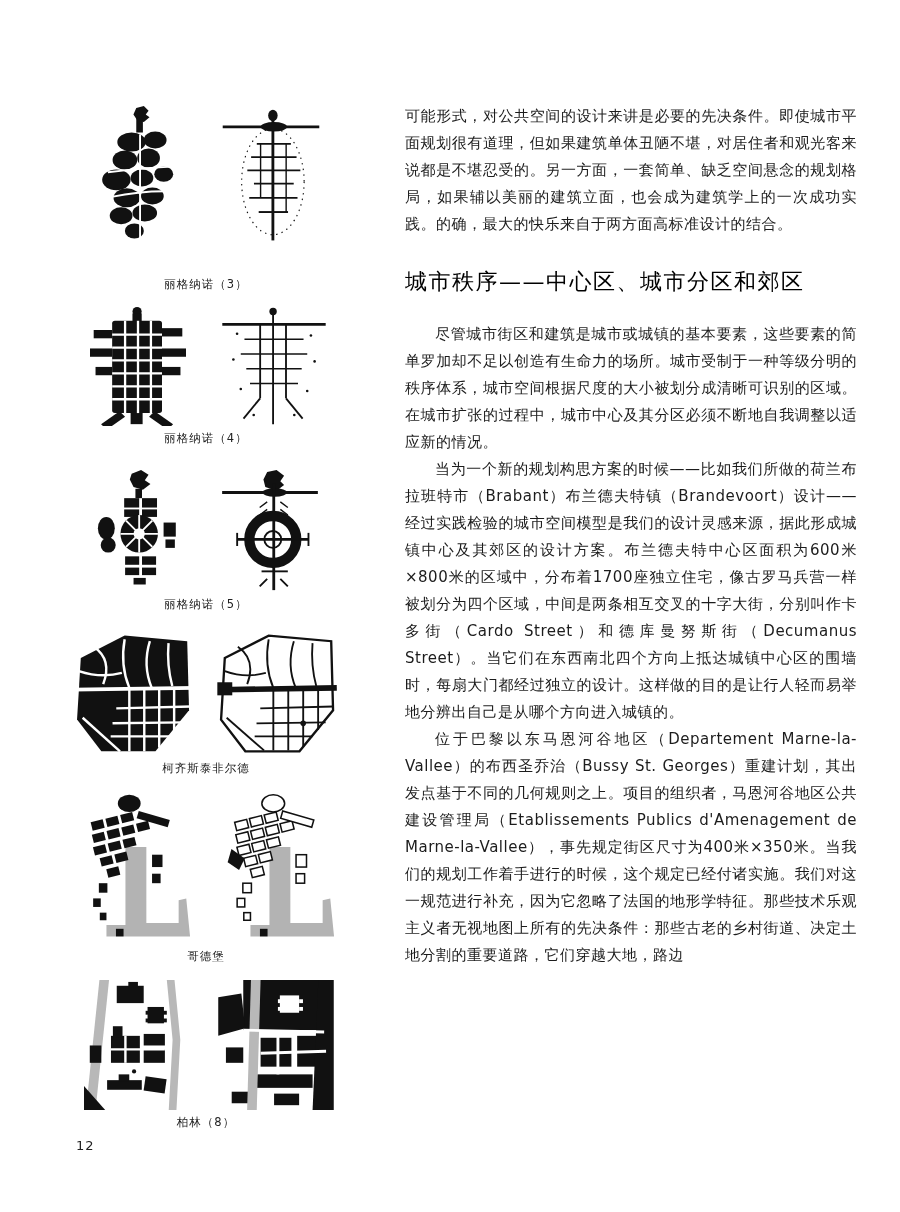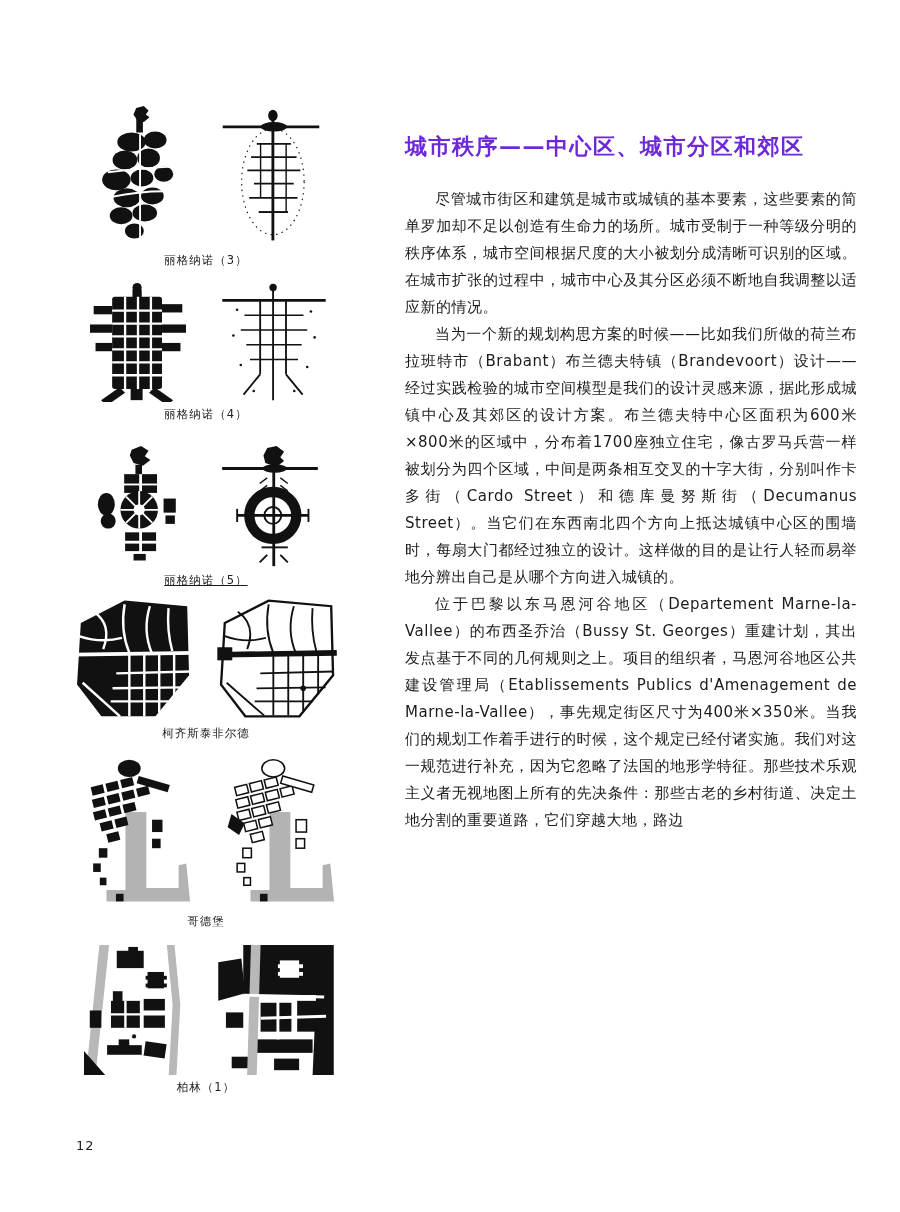--- a/index.html
+++ b/index.html
@@ -39,23 +39,23 @@
     width: 100%;
   }
   .figure-pair svg { display: block; }
   .figure-caption {
     font-size: 11.5px;
     letter-spacing: 1px;
     color: #222;
     margin-top: 5px;
     text-align: center;
   }
-  .fb1 { margin-bottom: 14px; }
+  .fb1 { margin-bottom: 14px; gap: 24px; }
   .fb2 { margin-bottom: 24px; }
-  .fb3 { margin-bottom: 7px; text-decoration: underline; }
+  .fb3 { margin-bottom: 18px; }
   .fb4 { margin-bottom: 16px; }
   .fb5 { margin-bottom: 16px; }
 
   
   .text-col {
     position: absolute;
     left: 405px;
     top: 103px;
     width: 452px;
   }
@@ -63,23 +63,23 @@
     margin: 0;
     font-size: 15px;
     line-height: 27px;
     text-align: justify;
     letter-spacing: 0.5px;
     color: #1c1c1c;
   }
   .text-col p.indent { text-indent: 2em; }
   .section-heading {
     font-size: 22px;
-    font-weight: bold;
+    font-weight: normal;
     letter-spacing: 1.5px;
-    color: #6d28d9;
+    color: #000000;
     margin: 29px 0 24px 0;
   }
 
   .page-number {
     position: absolute;
     left: 76px;
     top: 1138px;
     font-size: 13px;
     color: #222;
     letter-spacing: 1px;
@@ -417,26 +417,27 @@
               <rect x="84" y="28" width="4" height="4"></rect>
           </g>
           <path d="M34,0 L44,0 L40,135 L30,135 Z" fill="#b8b8b8"></path>
           <g class="wh-s" stroke-width="3">
             <line x1="44" y1="76" x2="112" y2="74"></line>
             <line x1="62" y1="52" x2="62" y2="98"></line>
             <line x1="26" y1="52" x2="110" y2="54"></line>
           </g>
         </svg>
       </div>
-      <div class="figure-caption">柏林（1）</div>
+      <div class="figure-caption">柏林（8）</div>
     </div>
 
   </div>
 
   <div class="text-col">
+    <p>可能形式，对公共空间的设计来讲是必要的先决条件。即使城市平面规划很有道理，但如果建筑单体丑陋不堪，对居住者和观光客来说都是不堪忍受的。另一方面，一套简单、缺乏空间悬念的规划格局，如果辅以美丽的建筑立面，也会成为建筑学上的一次成功实践。的确，最大的快乐来自于两方面高标准设计的结合。</p>
     <h2 class="section-heading">城市秩序——中心区、城市分区和郊区</h2>
     <p class="indent">尽管城市街区和建筑是城市或城镇的基本要素，这些要素的简单罗加却不足以创造有生命力的场所。城市受制于一种等级分明的秩序体系，城市空间根据尺度的大小被划分成清晰可识别的区域。在城市扩张的过程中，城市中心及其分区必须不断地自我调整以适应新的情况。</p>
     <p class="indent">当为一个新的规划构思方案的时候——比如我们所做的荷兰布拉班特市（Brabant）布兰德夫特镇（Brandevoort）设计——经过实践检验的城市空间模型是我们的设计灵感来源，据此形成城镇中心及其郊区的设计方案。布兰德夫特中心区面积为600米×800米的区域中，分布着1700座独立住宅，像古罗马兵营一样被划分为四个区域，中间是两条相互交叉的十字大街，分别叫作卡多街（Cardo Street）和德库曼努斯街（Decumanus Street）。当它们在东西南北四个方向上抵达城镇中心区的围墙时，每扇大门都经过独立的设计。这样做的目的是让行人轻而易举地分辨出自己是从哪个方向进入城镇的。</p>
     <p class="indent">位于巴黎以东马恩河谷地区（Departement Marne-la-Vallee）的布西圣乔治（Bussy St. Georges）重建计划，其出发点基于不同的几何规则之上。项目的组织者，马恩河谷地区公共建设管理局（Etablissements Publics d'Amenagement de Marne-la-Vallee），事先规定街区尺寸为400米×350米。当我们的规划工作着手进行的时候，这个规定已经付诸实施。我们对这一规范进行补充，因为它忽略了法国的地形学特征。那些技术乐观主义者无视地图上所有的先决条件：那些古老的乡村街道、决定土地分割的重要道路，它们穿越大地，路边</p>
   </div>
 
   <div class="page-number">12</div>
 
 </div>
 

